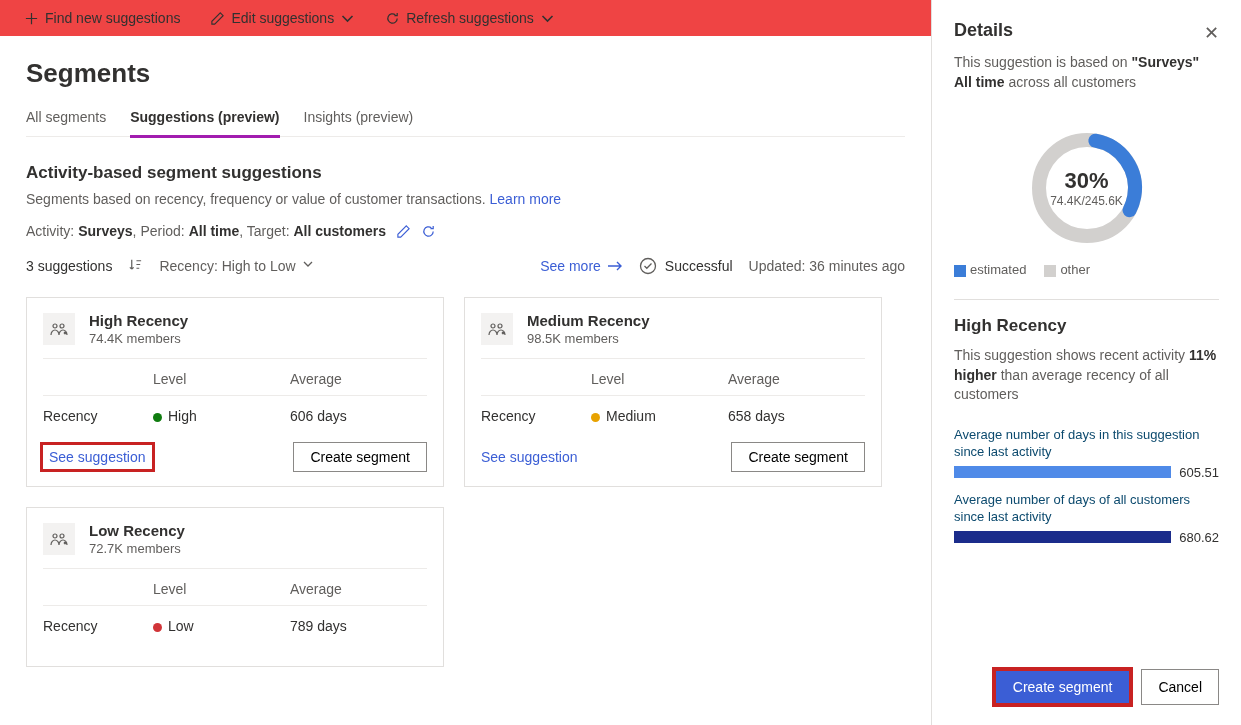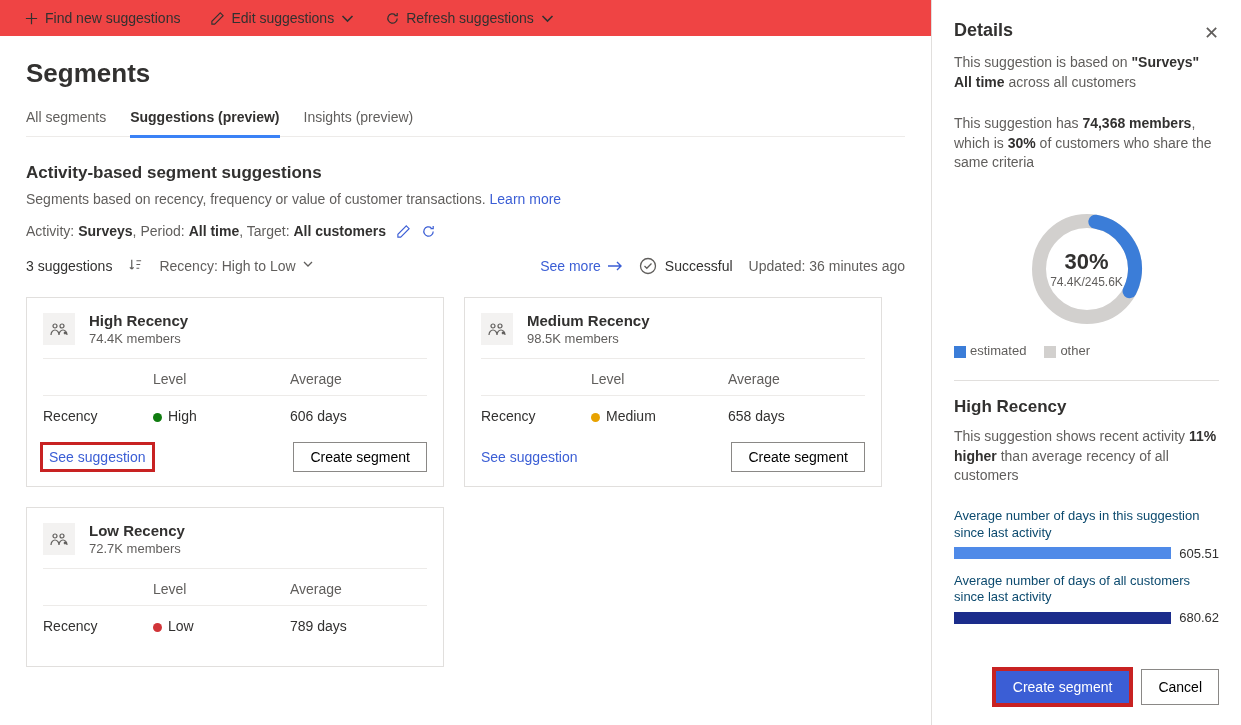--- a/index.html
+++ b/index.html
@@ -5,21 +5,21 @@
 * { box-sizing: border-box; margin: 0; padding: 0; font-family: 'Segoe UI', -apple-system, sans-serif; }
 body { display: flex; width: 1241px; height: 725px; background: #fff; color: #323130; font-size: 14px; }
 .main { flex: 1; display: flex; flex-direction: column; }
 .toolbar { background: #ef4444; padding: 10px 24px; display: flex; gap: 30px; align-items: center; }
 .toolbar-item { display: flex; align-items: center; gap: 6px; cursor: pointer; color: #323130; font-size: 14px; }
 .toolbar-item svg { width: 15px; height: 15px; }
 .content { padding: 22px 26px; flex: 1; overflow: auto; }
 h1 { font-size: 26px; font-weight: 600; margin-bottom: 16px; }
 .tabs { display: flex; gap: 24px; border-bottom: 1px solid #edebe9; margin-bottom: 26px; }
 .tab { padding: 4px 0 10px; cursor: pointer; color: #605e5c; font-size: 14px; }
-.tab.active { color: #323130; font-weight: 600; border-bottom: 3px solid #3b82f6; margin-bottom: -2px; }
+.tab.active { color: #323130; font-weight: 600; border-bottom: 3px solid #a21caf; margin-bottom: -2px; }
 .section-title { font-size: 17px; font-weight: 600; margin-bottom: 8px; }
 .section-desc { color: #605e5c; margin-bottom: 16px; font-size: 14px; }
 .link { color: #3b5ed5; cursor: pointer; }
 .meta-row { color: #605e5c; margin-bottom: 18px; display: flex; align-items: center; gap: 10px; font-size: 14px; }
 .meta-row b { color: #323130; font-weight: 600; }
 .icon-btn { cursor: pointer; color: #605e5c; display: inline-flex; }
 .controls-row { display: flex; align-items: center; gap: 16px; margin-bottom: 22px; font-size: 14px; }
 .controls-row .spacer { flex: 1; }
 .sort-icon { color: #605e5c; }
 .see-more { color: #3b5ed5; cursor: pointer; display: flex; align-items: center; gap: 6px; }
@@ -257,23 +257,20 @@
   </div>
 </div>
 
 <div class="details">
   <span class="details-close">✕</span>
   <h2>Details</h2>
   <div class="details-sub">
     <span>This suggestion is based on </span><b>"Surveys" All time</b><span> across all customers</span>
   </div>
 
-  <div class="details-sub">
-    <span>This suggestion has </span><b>74,368 members</b><span>, which is </span><b>30%</b><span> of customers who share the same criteria</span>
-  </div>
 
   <div class="donut-wrap">
     <div class="donut">
       <svg width="120" height="120" viewBox="0 0 120 120">
         <circle cx="60" cy="60" r="48" stroke="#d2d0ce" stroke-width="14" fill="none"></circle>
         <circle cx="60" cy="60" r="48" stroke="#3b7dd8" stroke-width="14" fill="none" stroke-dasharray="90 212" stroke-dashoffset="0" transform="rotate(-80 60 60)" stroke-linecap="round"></circle>
       </svg>
       <div class="donut-label">
         <div class="donut-pct">30%</div>
         <div class="donut-sub">74.4K/245.6K</div>

